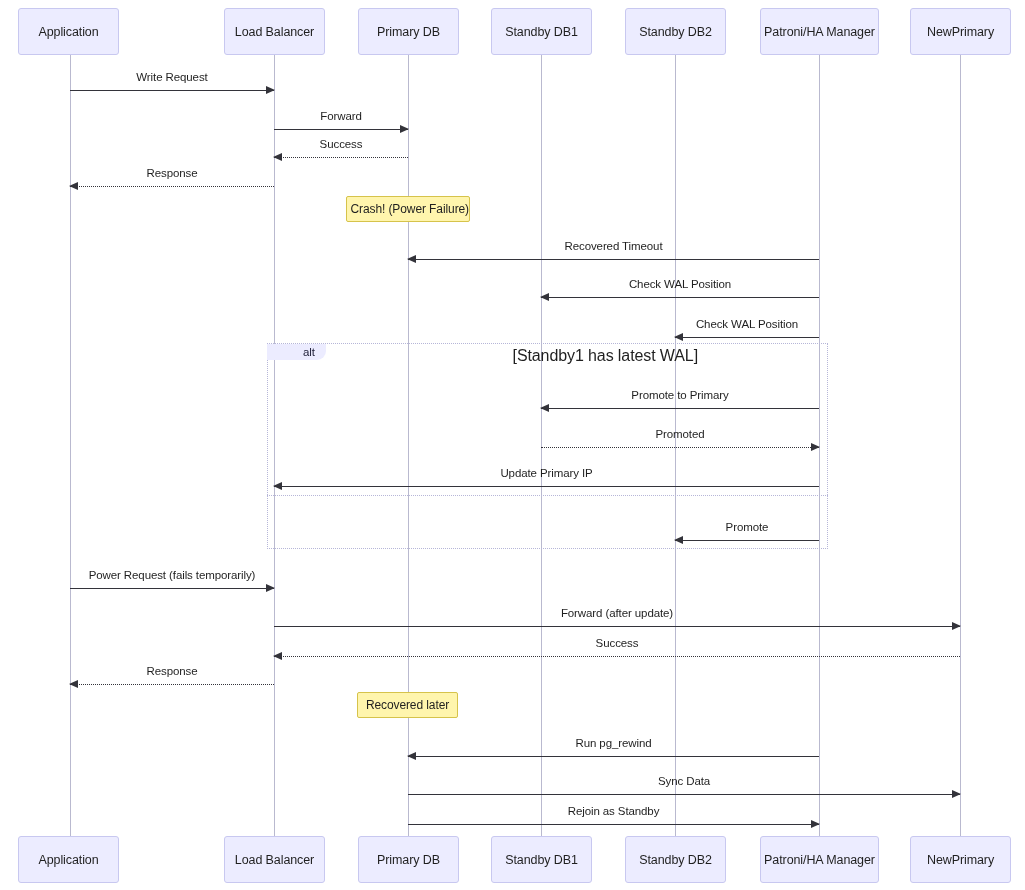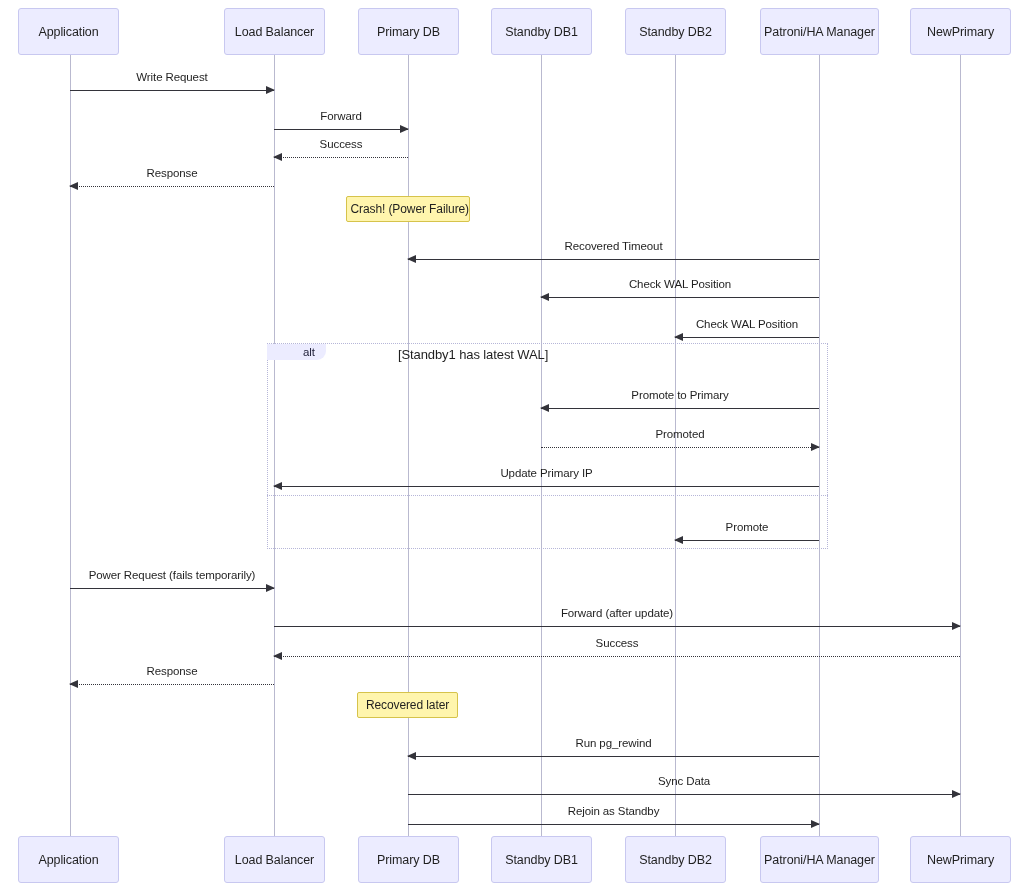--- a/index.html
+++ b/index.html
@@ -115,23 +115,23 @@
     background:#ECECFF;
     color:#22223b;
     font-size:11.5px;
     padding:2px 11px 2px 7px;
     z-index:5;
     border-bottom-right-radius:9px;
     letter-spacing:-0.1px;
   }
   .frag-cond{
     position:absolute;
-    font-size:13px;
+    font-size:16px;
     color:#1f1f1f;
-    text-align:left;
+    text-align:right;
     white-space:nowrap;
     z-index:5;
     letter-spacing:-0.1px;
   }
 </style>
 </head>
 <body>
 
 <div id="diagram">
   <div id="lifelines">

